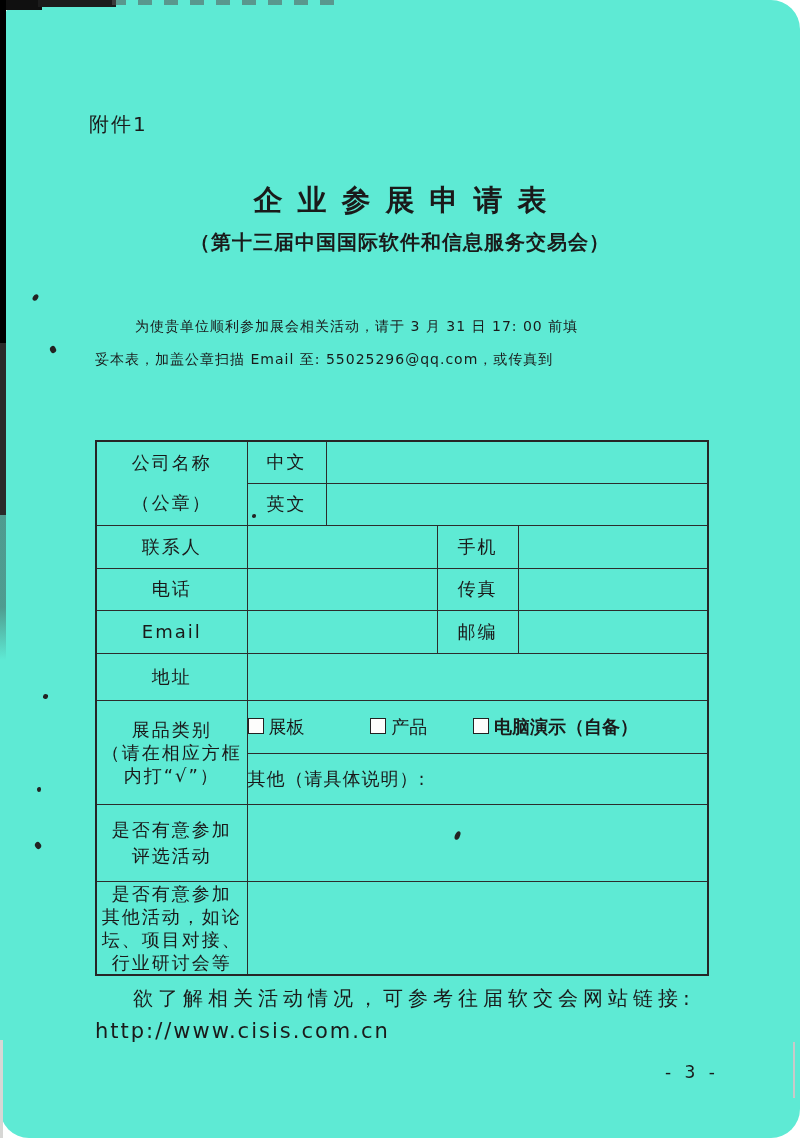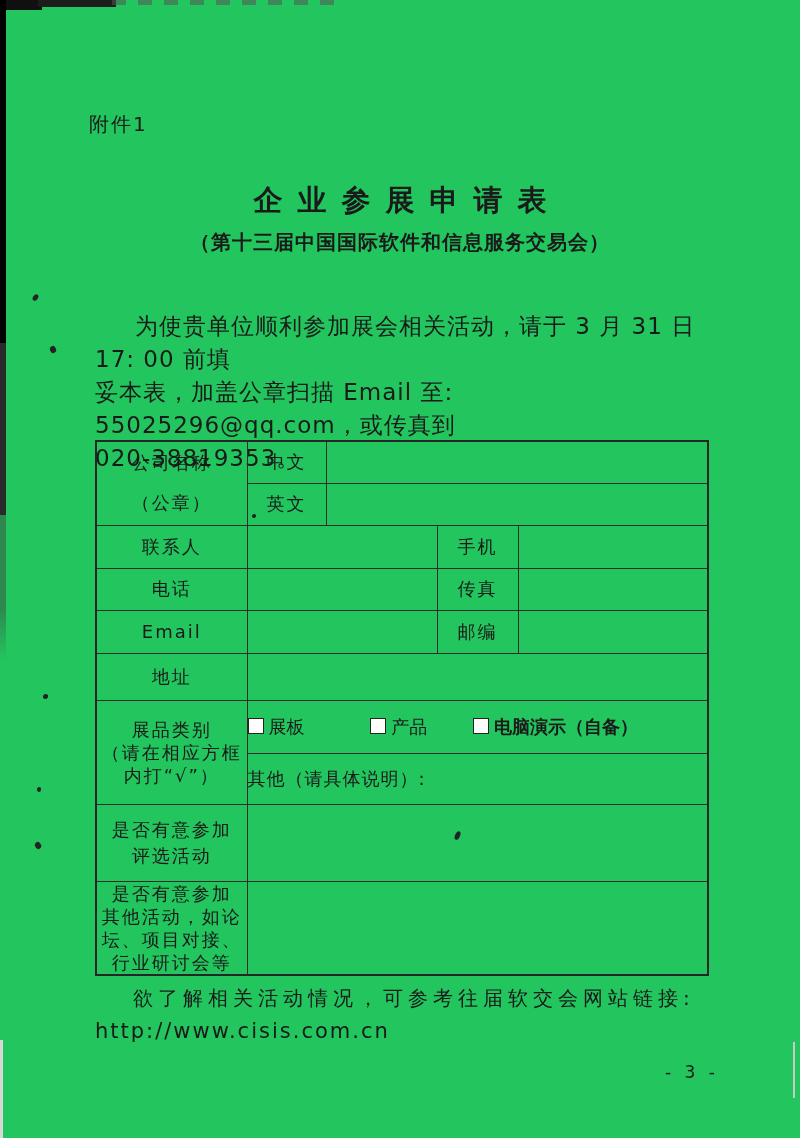--- a/index.html
+++ b/index.html
@@ -4,21 +4,21 @@
 <style>
   html,body{margin:0;padding:0;}
   body{
     width:800px;height:1138px;
     background:#ffffff;
     font-family:"DejaVu Sans", sans-serif;
     color:#1a1a1a;
     position:relative;
     overflow:hidden;
   }
-  .page{position:absolute;inset:0;background:#22c55e;}
+  .page{position:absolute;inset:0;background:#5eead4;border-radius:29px;}
 
   
   .art-top-1{position:absolute;left:0;top:0;width:42px;height:10px;background:#101010;}
   .art-top-2{position:absolute;left:38px;top:0;width:78px;height:7px;background:#1c1c1c;}
   .art-top-3{position:absolute;left:112px;top:0;width:225px;height:5px;
     background:repeating-linear-gradient(90deg,#555 0 14px,transparent 14px 26px);opacity:.55;}
   .art-left{position:absolute;left:0;top:0;width:6px;height:660px;
     background:linear-gradient(180deg,#000 0 52%,#2a2a2a 52% 78%,rgba(60,60,60,.45) 78% 92%,transparent);}
   .art-left-b{position:absolute;left:0;top:1040px;width:3px;height:98px;background:#d7d7d5;}
   .art-right{position:absolute;left:793px;top:1042px;width:2px;height:56px;background:#c9c9c9;}
@@ -30,21 +30,21 @@
   .sp5{left:35px;top:842px;width:6px;height:7px;transform:rotate(-40deg);}
   .sp6{left:455px;top:831px;width:5px;height:9px;transform:rotate(18deg);}
   .sp7{left:252px;top:514px;width:4px;height:4px;}
 
   
   .attachment{position:absolute;left:89px;top:111px;font-size:20px;letter-spacing:2px;font-weight:500;}
   .title{position:absolute;left:0;top:181px;width:800px;text-align:center;
     font-size:29px;font-weight:bold;letter-spacing:15px;text-indent:15px;}
   .subtitle{position:absolute;left:0;top:229px;width:800px;text-align:center;
     font-size:20px;font-weight:bold;letter-spacing:1px;}
-  .intro{position:absolute;left:95px;top:310px;width:618px;font-size:23px;line-height:33px;letter-spacing:1px;}
+  .intro{position:absolute;left:95px;top:310px;width:618px;font-size:14px;line-height:33px;letter-spacing:1px;}
   .intro .indent{text-indent:40px;}
 
   
   table.form{position:absolute;left:95px;top:440px;border-collapse:collapse;table-layout:fixed;
     width:612px;}
   table.form td{border:1.7px solid #2c2c2c;padding:0;font-size:18px;vertical-align:middle;
     overflow:hidden;}
   table.form{border:2.5px solid #262626;}
   td.lbl{text-align:center;letter-spacing:2px;white-space:pre-line;}
   td.blank{background:transparent;}
@@ -84,21 +84,20 @@
   <div class="speck sp6"></div>
   <div class="speck sp7"></div>
 
   <div class="attachment">附件1</div>
   <div class="title">企业参展申请表</div>
   <div class="subtitle">（第十三届中国国际软件和信息服务交易会）</div>
 
   <div class="intro">
     <div class="indent">为使贵单位顺利参加展会相关活动，请于 3 月 31 日 17: 00 前填</div>
     <div>妥本表，加盖公章扫描 Email 至: 55025296@qq.com，或传真到</div>
-    <div>020-38819353。</div>
   </div>
 
   <table class="form">
     <colgroup>
       <col style="width:151px">
         <col style="width:79px">
         <col style="width:111px">
       <col style="width:81px">
         <col style="width:190px">
     </colgroup>

